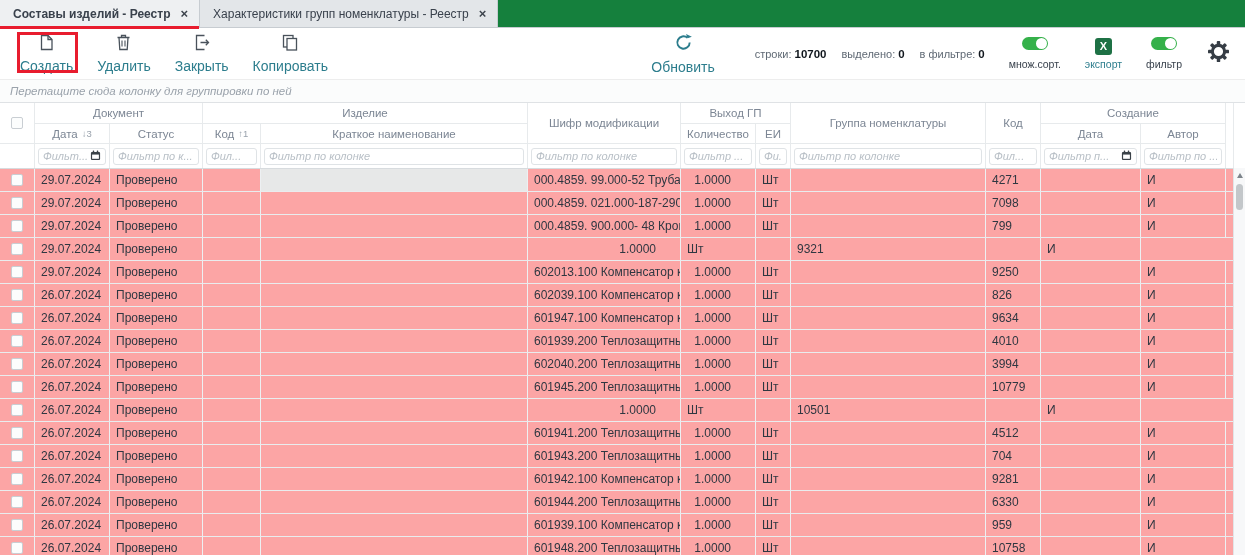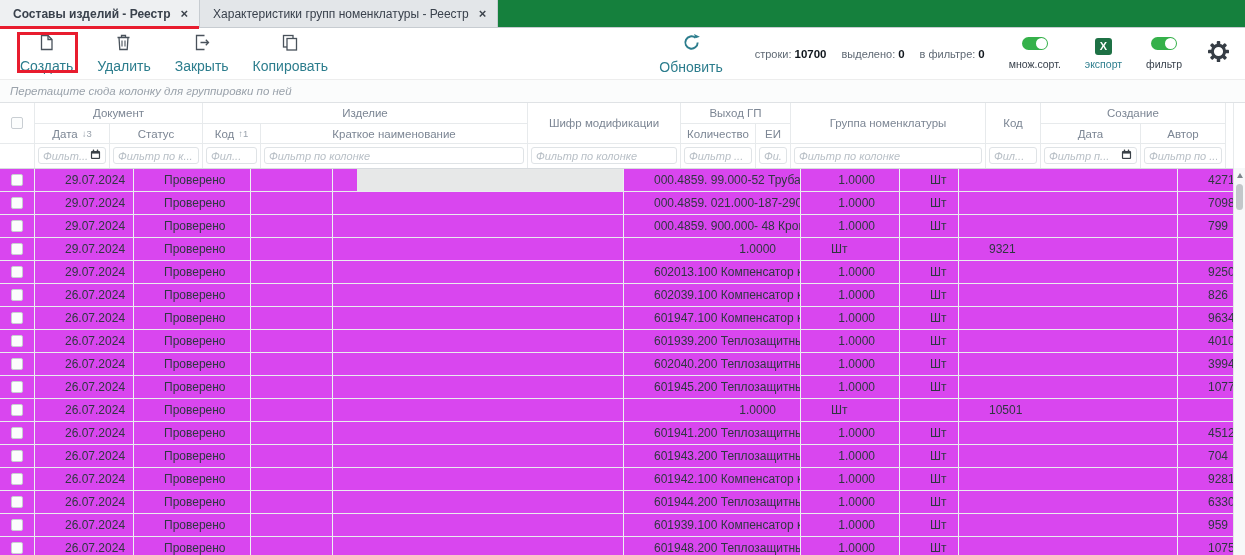--- a/index.html
+++ b/index.html
@@ -26,44 +26,44 @@
   .count b { color:#10161d; font-size:11.5px; margin-left:3px; }
   .tglwrap { display:flex; flex-direction:column; align-items:center; gap:8px; margin-right:24px; cursor:pointer; }
   .tglwrap .lbl { font-size:10.5px; color:#39424d; white-space:nowrap; }
   .pill { width:26px; height:13px; border-radius:7px; background:#35b14a; position:relative; }
   .pill::after { content:""; position:absolute; right:1px; top:1px; width:11px; height:11px; border-radius:50%; background:#fff; }
   .xlwrap { display:flex; flex-direction:column; align-items:center; gap:3px; margin-right:24px; cursor:pointer; }
   .xl { width:17px; height:17px; background:#1e7145; border-radius:3px; color:#fff; font-weight:bold; font-size:11px;
         display:flex; align-items:center; justify-content:center; }
   .xlwrap .lbl { font-size:10.5px; color:#2c7d8d; }
   .gear { cursor:pointer; display:flex; align-items:center; }
-  .refresh-btn { margin-right:32px; }
+  .refresh-btn { margin-right:40px; }
 
   
   .groupbar { height:23px; background:#fbfcfc; border-bottom:1px solid #dfe2e5; display:flex; align-items:center;
               padding-left:10px; font-size:11.5px; font-style:italic; color:#9aa2ab; }
 
   
   .grid { width:1233px; --cols:35px 75px 93px 58px 267px 153px 75px 35px 195px 55px 100px 85px 1fr; }
   .hdr { display:grid; grid-template-columns:var(--cols); grid-template-rows:21px 20px 24px;
          background:#fff; border-bottom:1px solid #d7dbde; }
   .hc { display:flex; align-items:center; justify-content:center; font-size:11.5px; color:#7c8694;
         border-right:1px solid #e7eaec; border-bottom:1px solid #e7eaec; overflow:hidden; white-space:nowrap; cursor:pointer; }
   .hc.noborder-b { border-bottom:none; }
   .sort { font-size:9.5px; color:#99a2ac; margin-left:4px; }
-  .fc { grid-row:3; display:flex; align-items:flex-start; padding:3px; border-right:1px solid #e7eaec; }
+  .fc { grid-row:3; display:flex; align-items:center; padding:3px; border-right:1px solid #e7eaec; }
   .fbox { flex:1; height:17px; min-width:0; border:1px solid #dfe3e6; border-radius:3px; background:#fff;
           display:flex; align-items:center; justify-content:space-between; padding:0 4px; font-size:11px;
           font-style:italic; color:#b9c0c7; overflow:hidden; white-space:nowrap; cursor:text; }
   .fbox .ph { overflow:hidden; white-space:nowrap; }
   .fbox svg { flex:0 0 auto; margin-left:2px; }
 
   .tbody { width:1233px; height:387px; overflow:hidden; }
   .row { display:grid; grid-template-columns:var(--cols); height:23px; border-bottom:1px solid #e9ecee;
-         font-size:12px; color:#2f3741; background:#d946ef;gap:24px; }
+         font-size:12px; color:#2f3741; background:#fca5a5; }
   .cell { display:flex; align-items:center; padding:0 6px; border-right:1px solid #edf0f2;
           overflow:hidden; white-space:nowrap; }
   .cell.qty { justify-content:flex-end; padding-right:24px; }
   .cell.cbc { justify-content:center; padding:0; }
   .cell.spacer { border-right:none; }
   .cell.selected { background:#e7e8e8; }
   .checkbox { width:12px; height:12px; border:1px solid #c9ced3; border-radius:2px; background:#fcfdfd; cursor:pointer; }
 
   
   .vgutter { position:absolute; top:103px; right:0; width:12px; height:65px; background:#fff; border-left:1px solid #e7eaec; }

